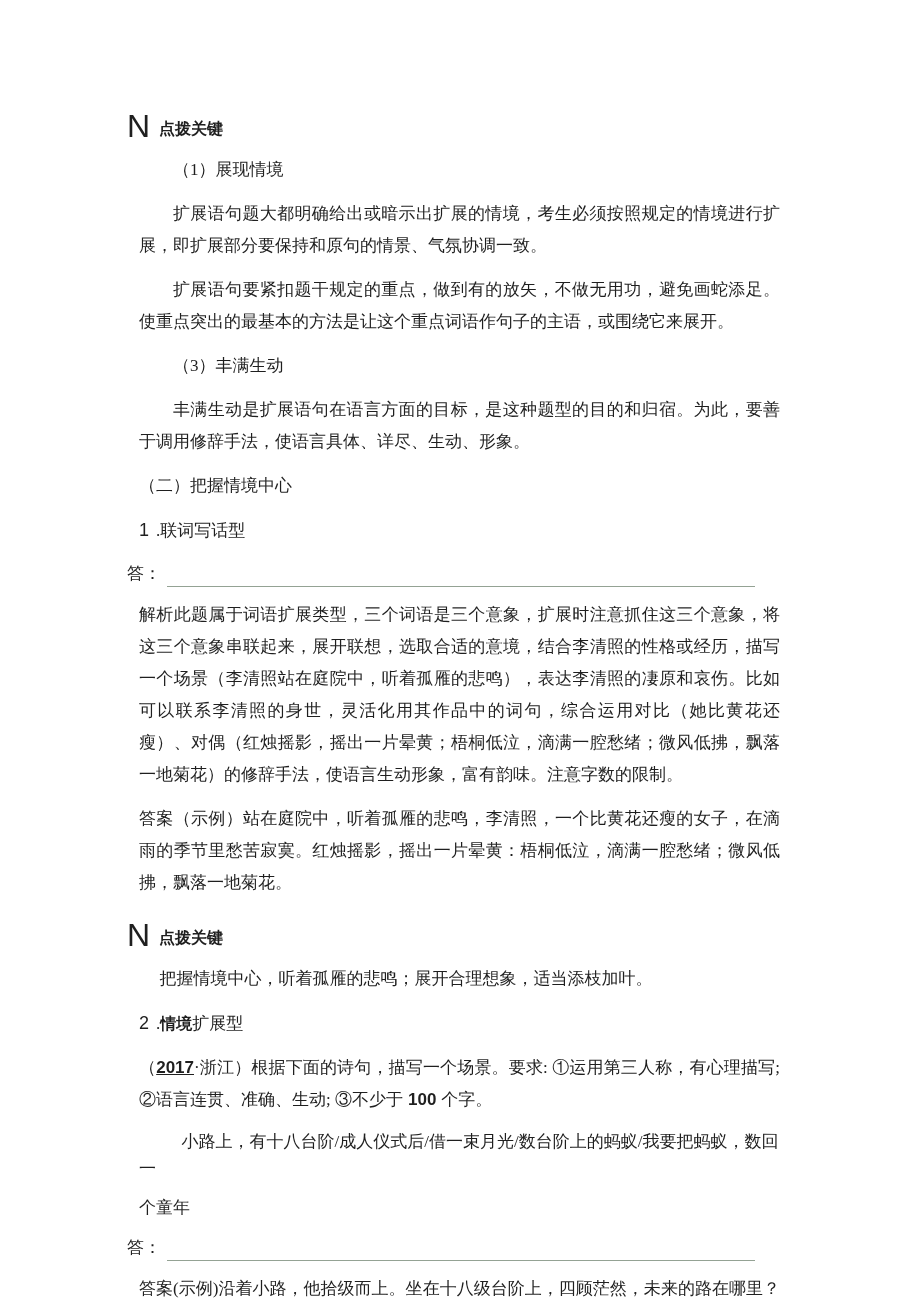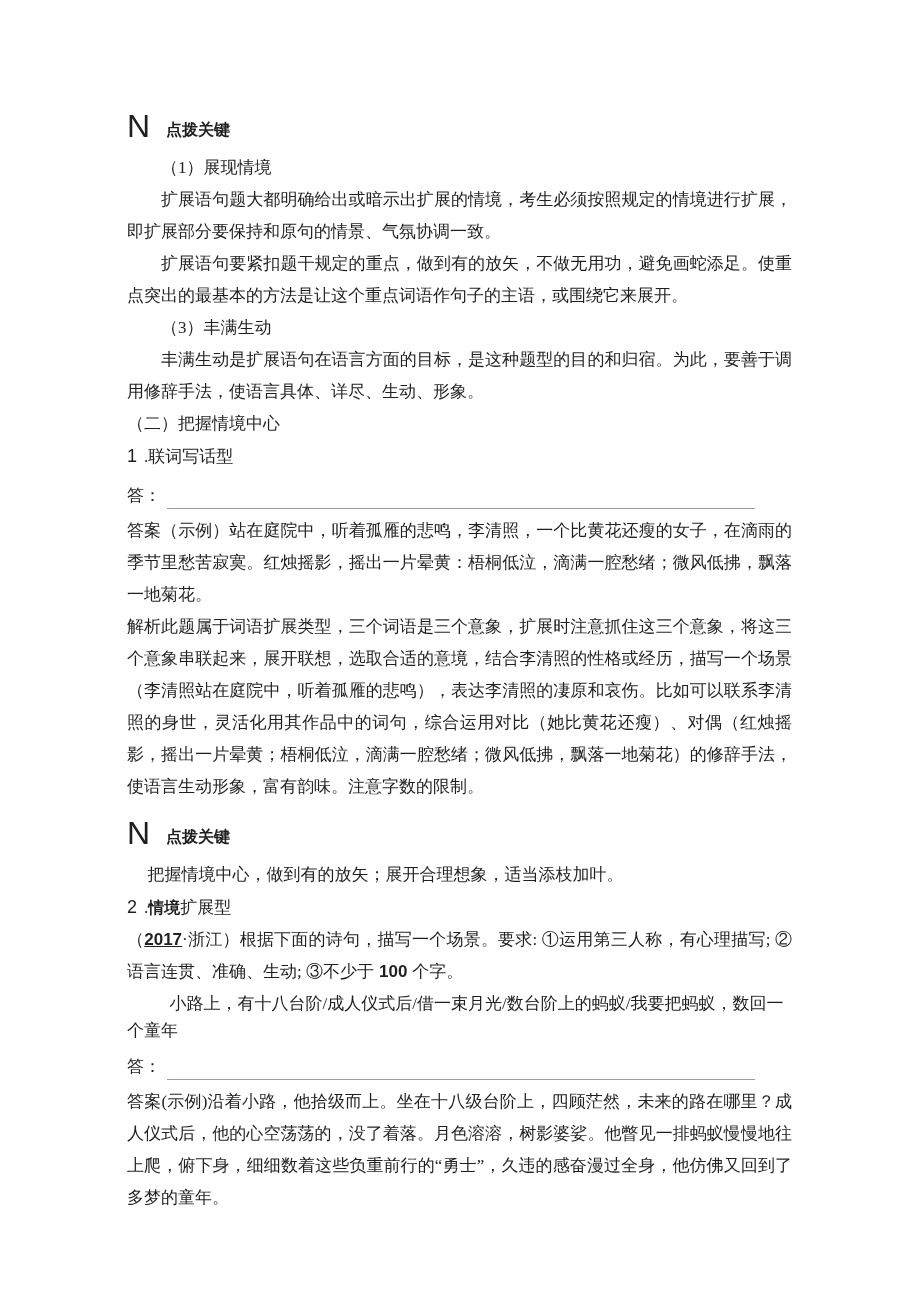--- a/index.html
+++ b/index.html
@@ -10,36 +10,36 @@
     width: 920px; height: 1301px;
     overflow: hidden;
     font-family: "Liberation Serif", "DejaVu Serif", serif;
     color: #1f1f1f;
   }
   .page {
     box-sizing: border-box;
     width: 920px; height: 1301px;
     padding: 102px 128px 0 127px;
   }
-  .page p { margin: 0; font-size: 17px; line-height: 32px; }
+  .page p { margin: 12px; font-size: 17px; line-height: 32px; }
 
   
   .callout {
     display: flex; align-items: flex-end;
     margin: 0 0 10px 0; height: 40px;
   }
   .callout-icon {
     font-family: "Liberation Sans", "DejaVu Sans", sans-serif;
     font-size: 32px; line-height: 32px; font-weight: 500;
     letter-spacing: 0;
   }
   .callout-title {
-    font-family: Liberation Serif, serif;
+    font-family: Liberation Mono, monospace;
     font-size: 16px; font-weight: 700;
-    margin-left: 16px; padding-bottom: 2px; line-height: 20px;
+    margin-left: 9px; padding-bottom: 2px; line-height: 20px;
   }
   .callout.second { margin-top: 6px; }
 
   .sub-heading { text-indent: 2em; }
   .body-para  { text-indent: 2em; text-align: justify; }
   .flush-para { text-indent: 0;  text-align: justify; }
   .tip-para   { text-indent: 1.2em; }
 
   .q-heading .q-num {
     font-family: "Liberation Sans", "DejaVu Sans", sans-serif;
@@ -98,28 +98,28 @@
   <p class="flush-para">（二）把握情境中心</p>
 
   <p class="q-heading"><span class="q-num">1</span><span class="q-dot">.</span><span>联词写话型</span></p>
 
 
   <div class="answer-row">
     <span class="answer-label">答：</span>
     <span class="answer-blank"></span>
   </div>
 
+  <p class="flush-para">解析此题属于词语扩展类型，三个词语是三个意象，扩展时注意抓住这三个意象，将这三个意象串联起来，展开联想，选取合适的意境，结合李清照的性格或经历，描写一个场景（李清照站在庭院中，听着孤雁的悲鸣），表达李清照的凄原和哀伤。比如可以联系李清照的身世，灵活化用其作品中的词句，综合运用对比（她比黄花还瘦）、对偶（红烛摇影，摇出一片晕黄；梧桐低泣，滴满一腔愁绪；微风低拂，飘落一地菊花）的修辞手法，使语言生动形象，富有韵味。注意字数的限制。</p>
   <p class="flush-para">答案（示例）站在庭院中，听着孤雁的悲鸣，李清照，一个比黄花还瘦的女子，在滴雨的季节里愁苦寂寞。红烛摇影，摇出一片晕黄：梧桐低泣，滴满一腔愁绪；微风低拂，飘落一地菊花。</p>
-  <p class="flush-para">解析此题属于词语扩展类型，三个词语是三个意象，扩展时注意抓住这三个意象，将这三个意象串联起来，展开联想，选取合适的意境，结合李清照的性格或经历，描写一个场景（李清照站在庭院中，听着孤雁的悲鸣），表达李清照的凄原和哀伤。比如可以联系李清照的身世，灵活化用其作品中的词句，综合运用对比（她比黄花还瘦）、对偶（红烛摇影，摇出一片晕黄；梧桐低泣，滴满一腔愁绪；微风低拂，飘落一地菊花）的修辞手法，使语言生动形象，富有韵味。注意字数的限制。</p>
 
   <div class="callout second">
     <span class="callout-icon">N</span>
     <span class="callout-title">点拨关键</span>
   </div>
-  <p class="tip-para">把握情境中心，做到有的放矢；展开合理想象，适当添枝加叶。</p>
+  <p class="tip-para">把握情境中心，听着孤雁的悲鸣；展开合理想象，适当添枝加叶。</p>
 
   <p class="q-heading"><span class="q-num">2</span><span class="q-dot">.</span><span class="q-bold">情境</span><span>扩展型</span></p>
 
   <p class="flush-para"><span>（</span><span class="year-latin">2017</span><span>·浙江）根据下面的诗句，描写一个场景。要求: ①运用第三人称，有心理描写; ②语言连贯、准确、生动; ③不少于</span><span class="num-latin">100</span><span>个字。</span></p>
 
   <div class="poem">
     <p class="poem-l1">小路上，有十八台阶/成人仪式后/借一束月光/数台阶上的蚂蚁/我要把蚂蚁，数回一</p>
     <p>个童年</p>
   </div>
 

